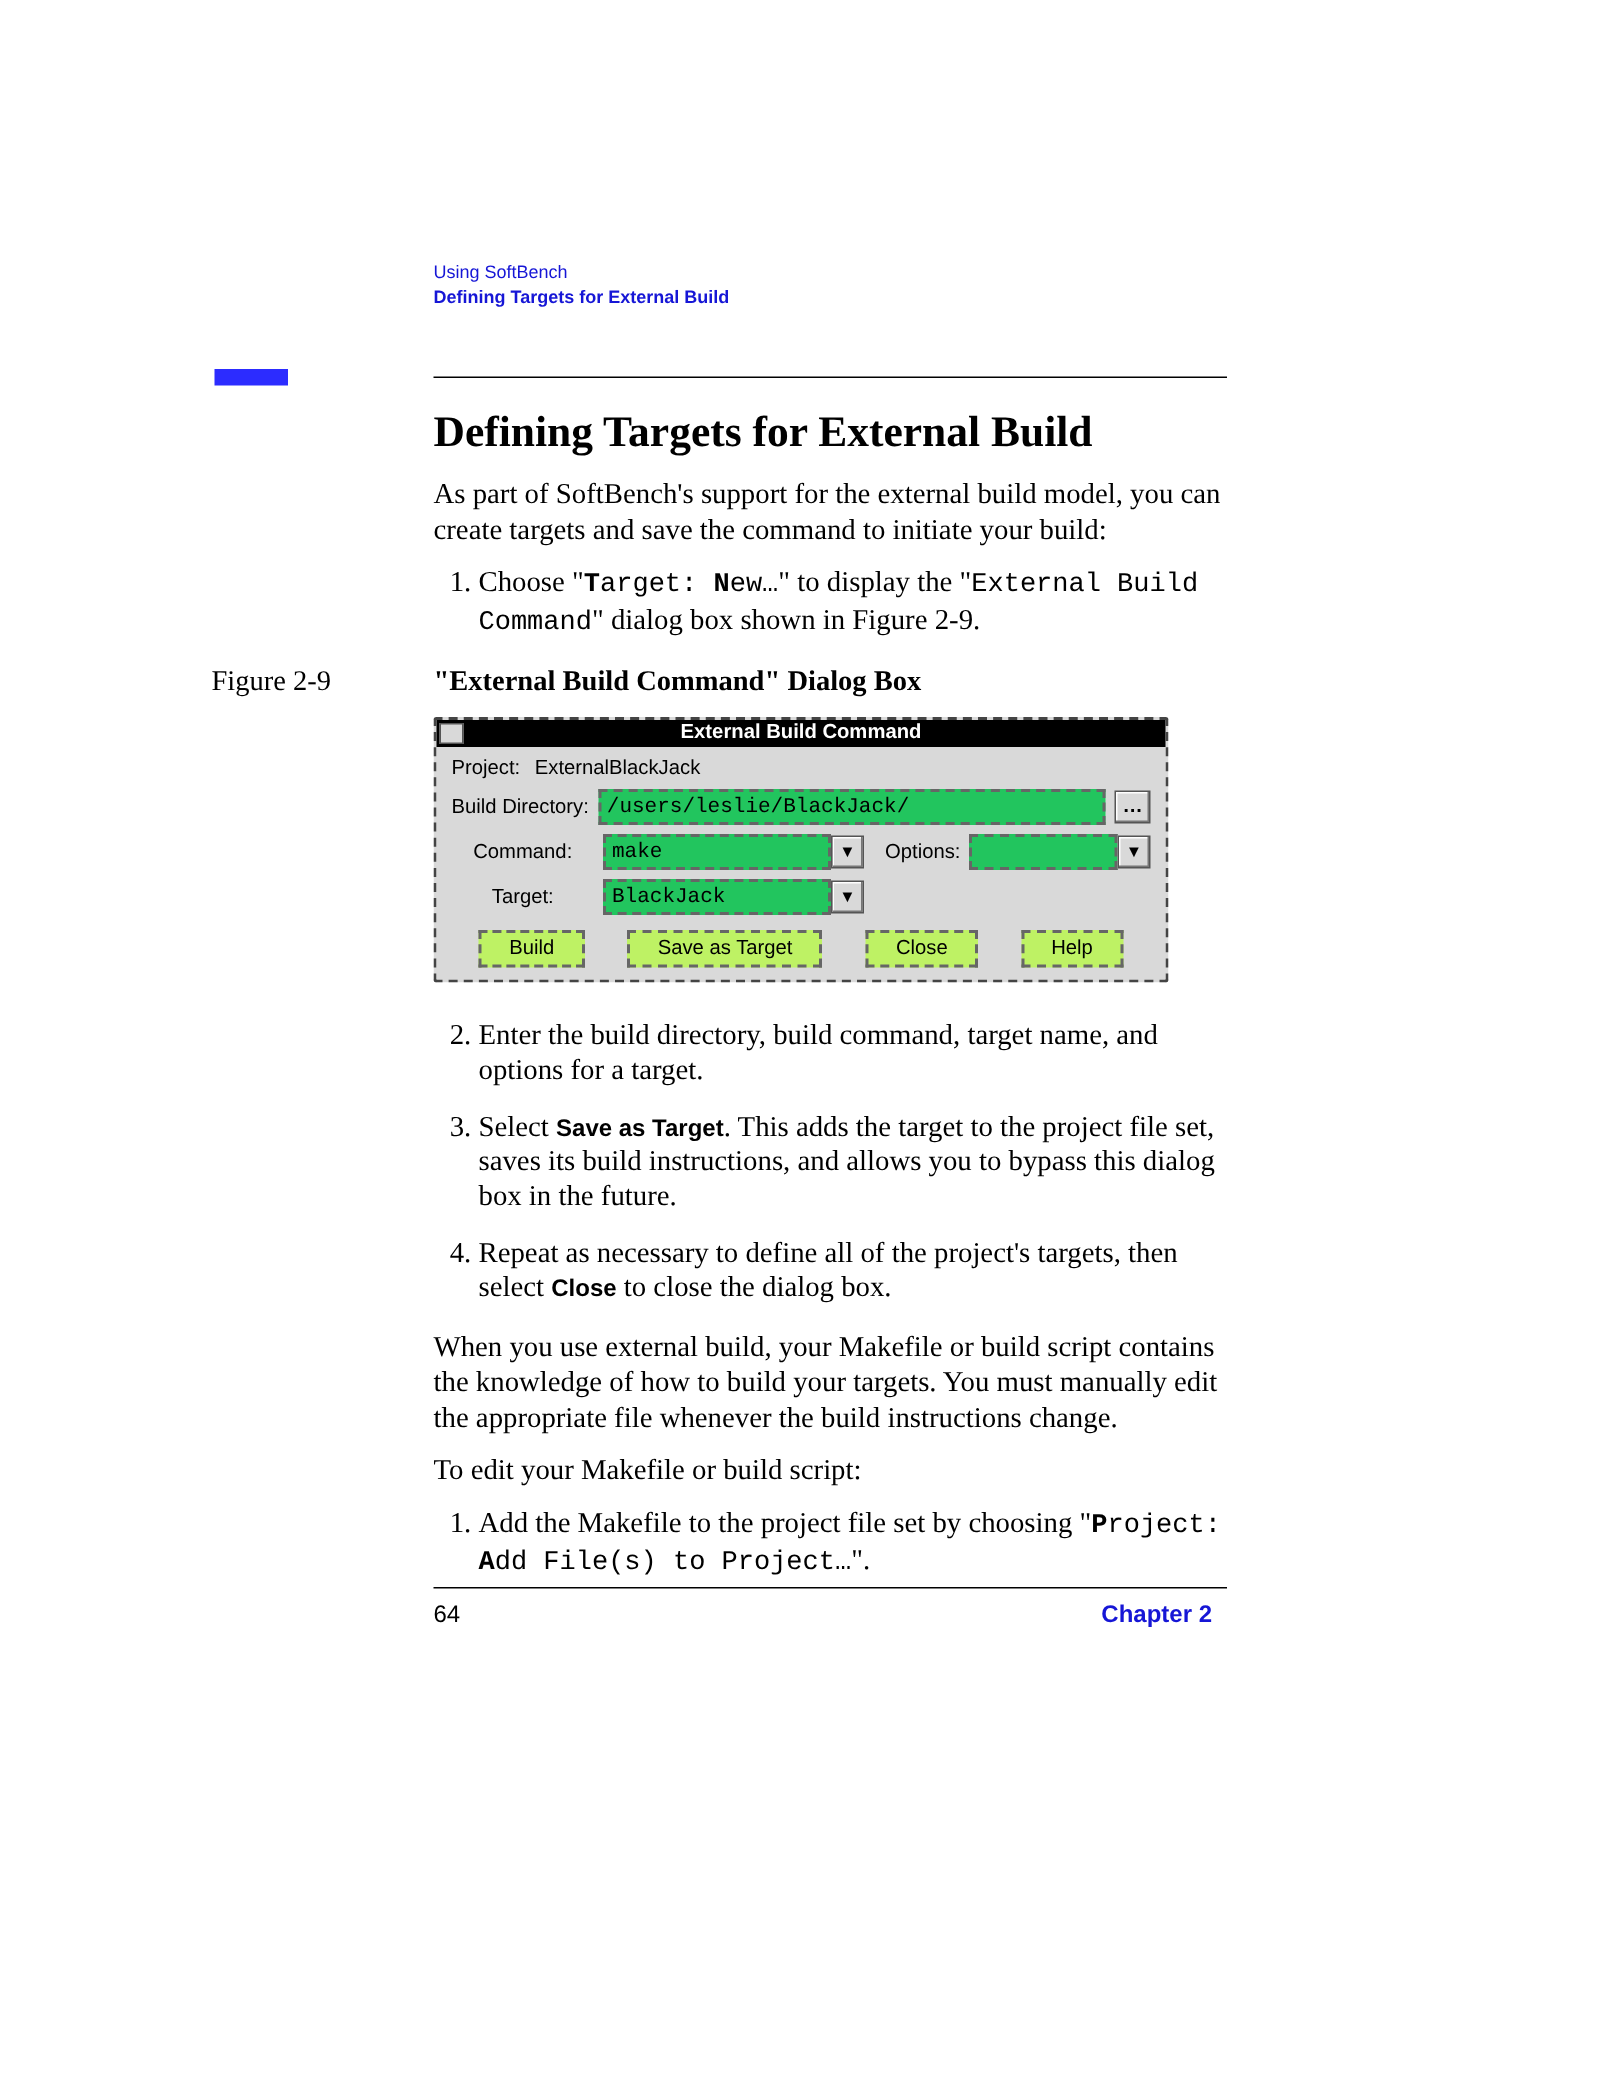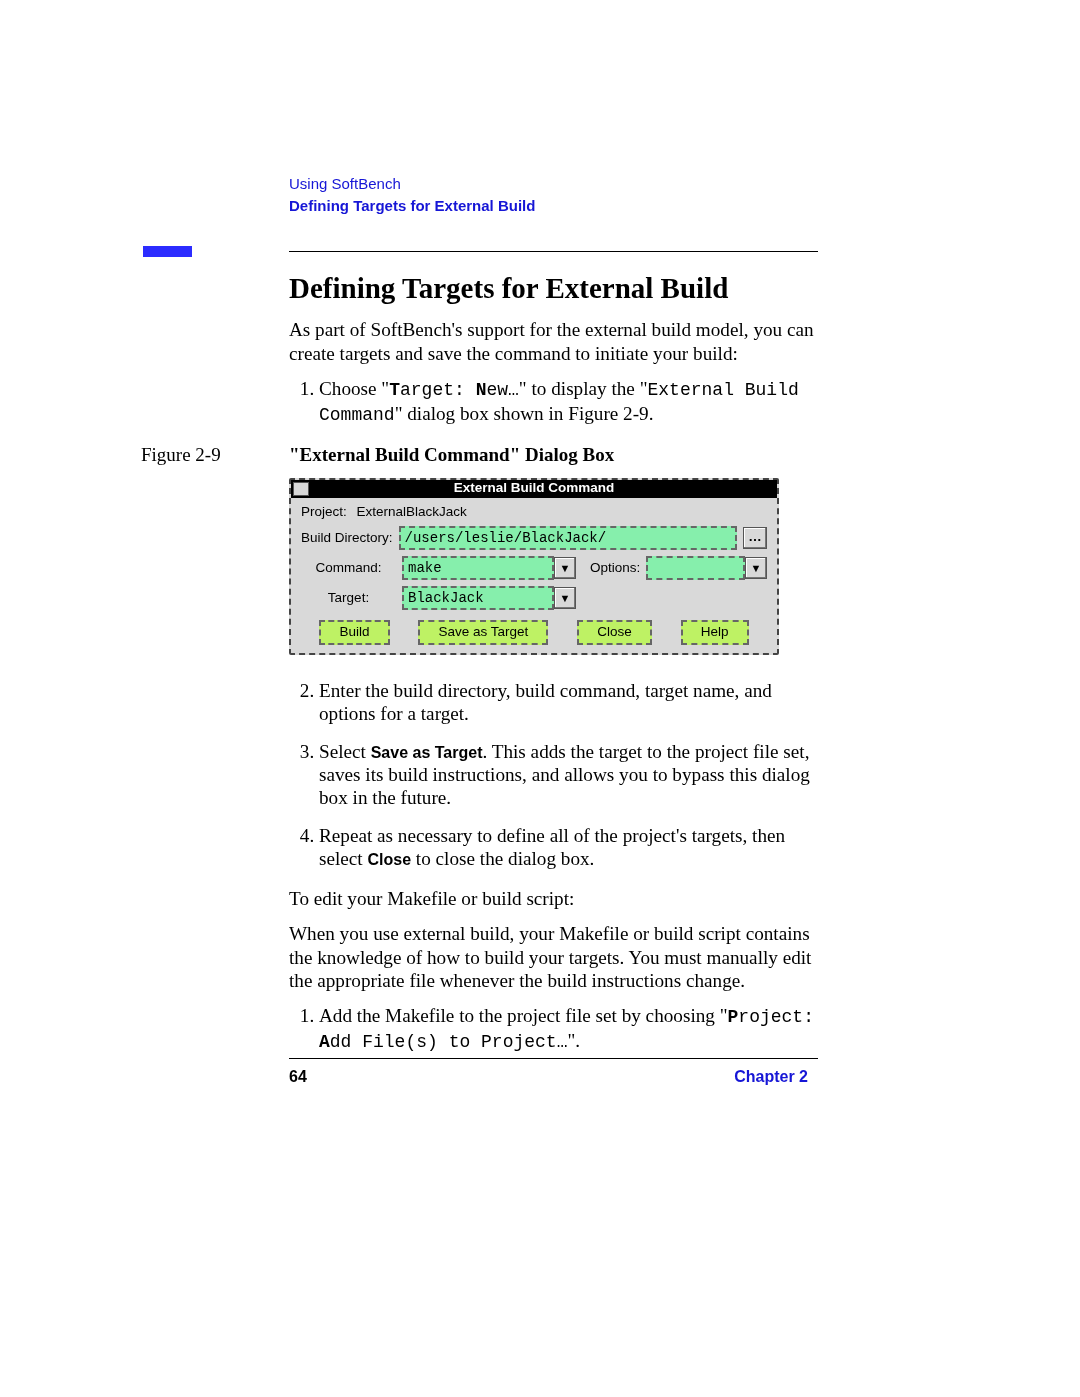--- a/index.html
+++ b/index.html
@@ -14,21 +14,21 @@
   .page {
     position: relative;
     width: 100%;
     height: 100%;
   }
   .header-block {
     position: absolute;
     left: 289px;
     top: 173px;
     font-family: Arial, Helvetica, sans-serif;
-    font-size: 15px;
+    font-size: 12px;
     line-height: 1.45;
   }
   .header-block .line1 { color: #1616d6; font-weight: 400; }
   .header-block .line2 { color: #1616d6; font-weight: 700; }
 
   .blue-bar {
     position: absolute;
     left: 143px;
     top: 246px;
     width: 49px;
@@ -94,21 +94,21 @@
     width: 14px; height: 12px;
     background: #d9d9d9;
     border: 1px solid #555;
   }
   .dlg-row { display: flex; align-items: center; padding: 6px 10px 0 10px; }
   .lbl { white-space: nowrap; margin-right: 6px; }
   .lbl-r { text-align: center; display:inline-block; width:95px; margin-right:6px; }
   .tfield {
     flex: 1 1 auto;
     border: 2px dashed #666;
-    background: #86efac;
+    background: #22c55e;
     padding: 1px 4px;
     font-family: "Courier New", Courier, monospace;
     font-size: 14px;
     height: 18px;
     line-height: 18px;
   }
   .dd-btn {
     width: 20px; height: 20px;
     border: 1px solid #555;
     background: #d9d9d9;
@@ -142,21 +142,21 @@
     left: 289px;
     top: 1058px;
     width: 529px;
     border-top: 1.5px solid #000;
   }
   .page-num {
     position: absolute;
     left: 289px;
     top: 1068px;
     font-family: Arial, Helvetica, sans-serif;
-    font-weight: 700;
+    font-weight: 400;
     font-size: 16px;
   }
   .chapter-ref {
     position: absolute;
     right: 272px;
     top: 1068px;
     font-family: Arial, Helvetica, sans-serif;
     font-weight: 700;
     font-size: 16px;
     color: #1616d6;
@@ -247,22 +247,22 @@
     <ol start="2">
       <li>Enter the build directory, build command, target name, and options for a target.</li>
       <li>
         <span>Select </span><span class="sans-b">Save as Target</span><span>. This adds the target to the project file set, saves its build instructions, and allows you to bypass this dialog box in the future.</span>
       </li>
       <li>
         <span>Repeat as necessary to define all of the project's targets, then select </span><span class="sans-b">Close</span><span> to close the dialog box.</span>
       </li>
     </ol>
 
+    <p>When you use external build, your Makefile or build script contains the knowledge of how to build your targets. You must manually edit the appropriate file whenever the build instructions change.</p>
     <p>To edit your Makefile or build script:</p>
-    <p>When you use external build, your Makefile or build script contains the knowledge of how to build your targets. You must manually edit the appropriate file whenever the build instructions change.</p>
 
     <ol>
       <li>
         <span>Add the Makefile to the project file set by choosing "</span><span class="mono"><b>P</b><span>roject: </span><b>A</b><span>dd File(s) to Project…</span></span><span>".</span>
       </li>
     </ol>
 
   </div>
 
   <div class="bottom-rule"></div>

